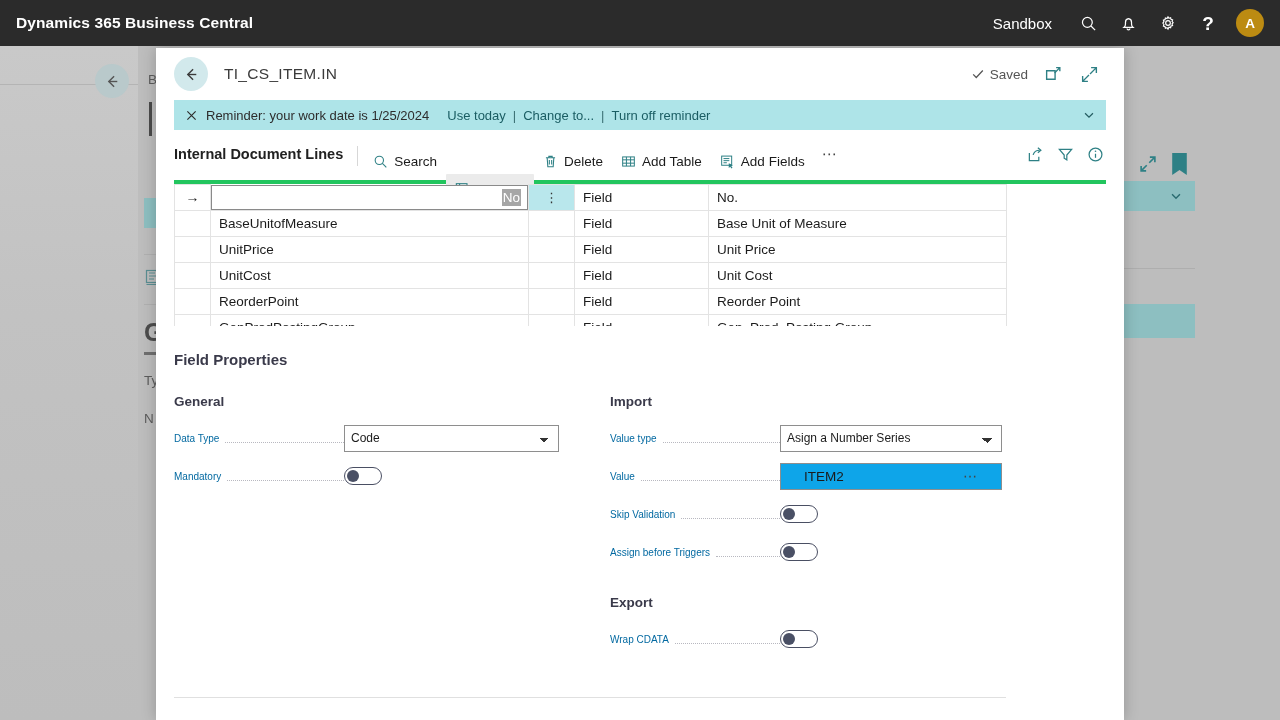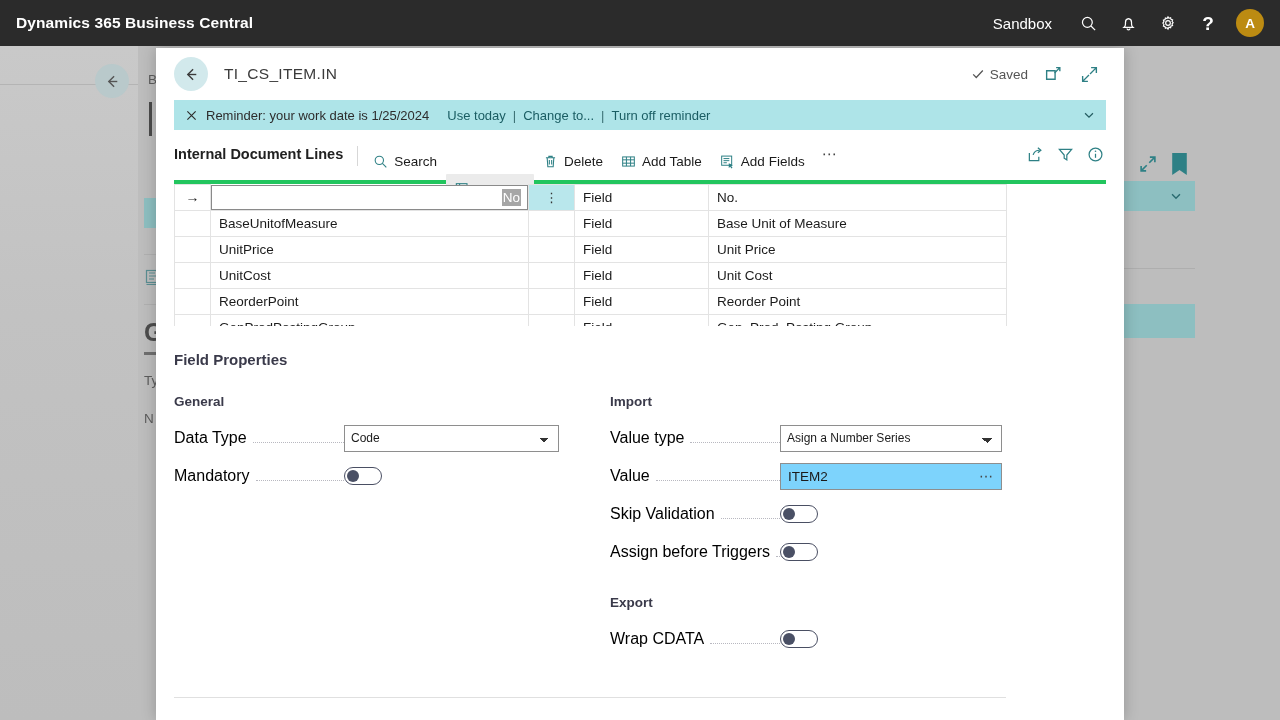--- a/index.html
+++ b/index.html
@@ -201,43 +201,43 @@
   }
   .cols {
     display: flex; margin: 0 18px; gap: 0;
   }
   .col-left { width: 436px; padding-top: 26px; }
   .col-right { width: 396px; padding-top: 26px; }
   .sub-title { font-size: 13.5px; font-weight: 600; color: #3a3a4a; margin-bottom: 14px; }
   .sub-title.spaced { margin-top: 28px; }
   .field-row { display: flex; align-items: center; height: 30px; margin-bottom: 8px; }
   .field-label {
-    font-size: 16px; color: #000000; white-space: nowrap; text-align: center;
+    font-size: 10px; color: #0369a1; white-space: nowrap; text-align: center;
   }
   .dot-leader {
     flex: 1 1 auto; margin: 0 6px 0 6px; height: 10px;
     border-bottom: 1.5px dotted #b8b8c0; align-self: center;
     min-width: 10px;
   }
   .fl-left { width: 170px; display: flex; align-items: center; flex: 0 0 auto; }
   .fl-left .dot-leader { margin-right: 0; }
   .ctl { flex: 0 0 auto; }
   select.dd {
     width: 215px; height: 27px; font-size: 12px; color: #1b1b1b;
     border: 1px solid #8e8e8e; background: #fff;
     padding: 0 6px; font-family: "Liberation Sans", sans-serif;
     -webkit-appearance: none; appearance: none;
     background-image: linear-gradient(45deg, transparent 50%, #333 50%), linear-gradient(135deg, #333 50%, transparent 50%);
     background-position: calc(100% - 14px) 12px, calc(100% - 9px) 12px;
     background-size: 5px 5px, 5px 5px; background-repeat: no-repeat;
   }
   select.dd.wide { width: 222px; }
   .lookup {
-    width: 222px; height: 27px; border: 1px solid #8e8e8e; background: #7dd3fc;
-    display: flex; align-items: center; padding: 0 7px; font-size: 13.5px; color: #1b1b1b;
+    width: 222px; height: 27px; border: 1px solid #8e8e8e; background: #0ea5e9;
+    display: flex; align-items: center; padding: 0 23px; font-size: 13.5px; color: #1b1b1b;
   }
   .lookup .val { flex: 1 1 auto; }
   .lookup .ell { color: #444; font-size: 14px; letter-spacing: 1px; line-height: 1; cursor: pointer; }
   .toggle {
     width: 38px; height: 18px; border-radius: 9px; border: 1px solid #4a4f63;
     background: #ffffff; position: relative; cursor: pointer;
   }
   .toggle .knob {
     position: absolute; left: 2px; top: 2px; width: 12px; height: 12px; border-radius: 50%;
     background: #4a5065;

